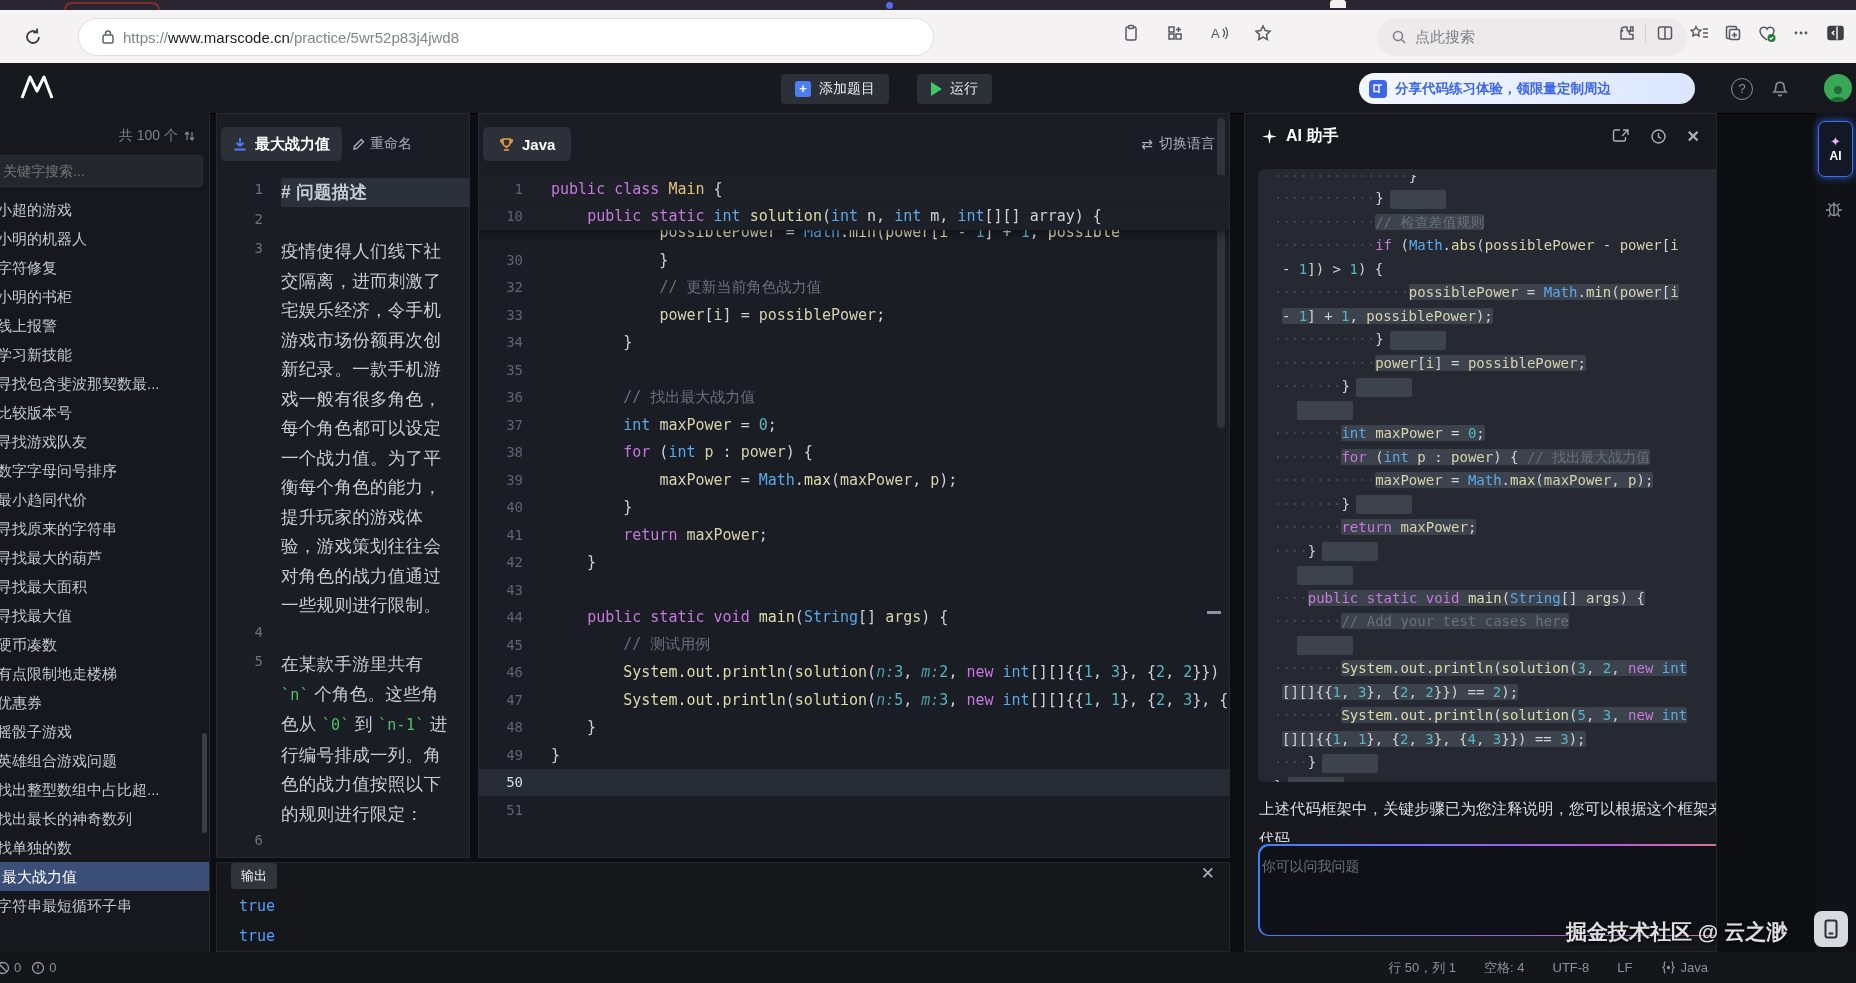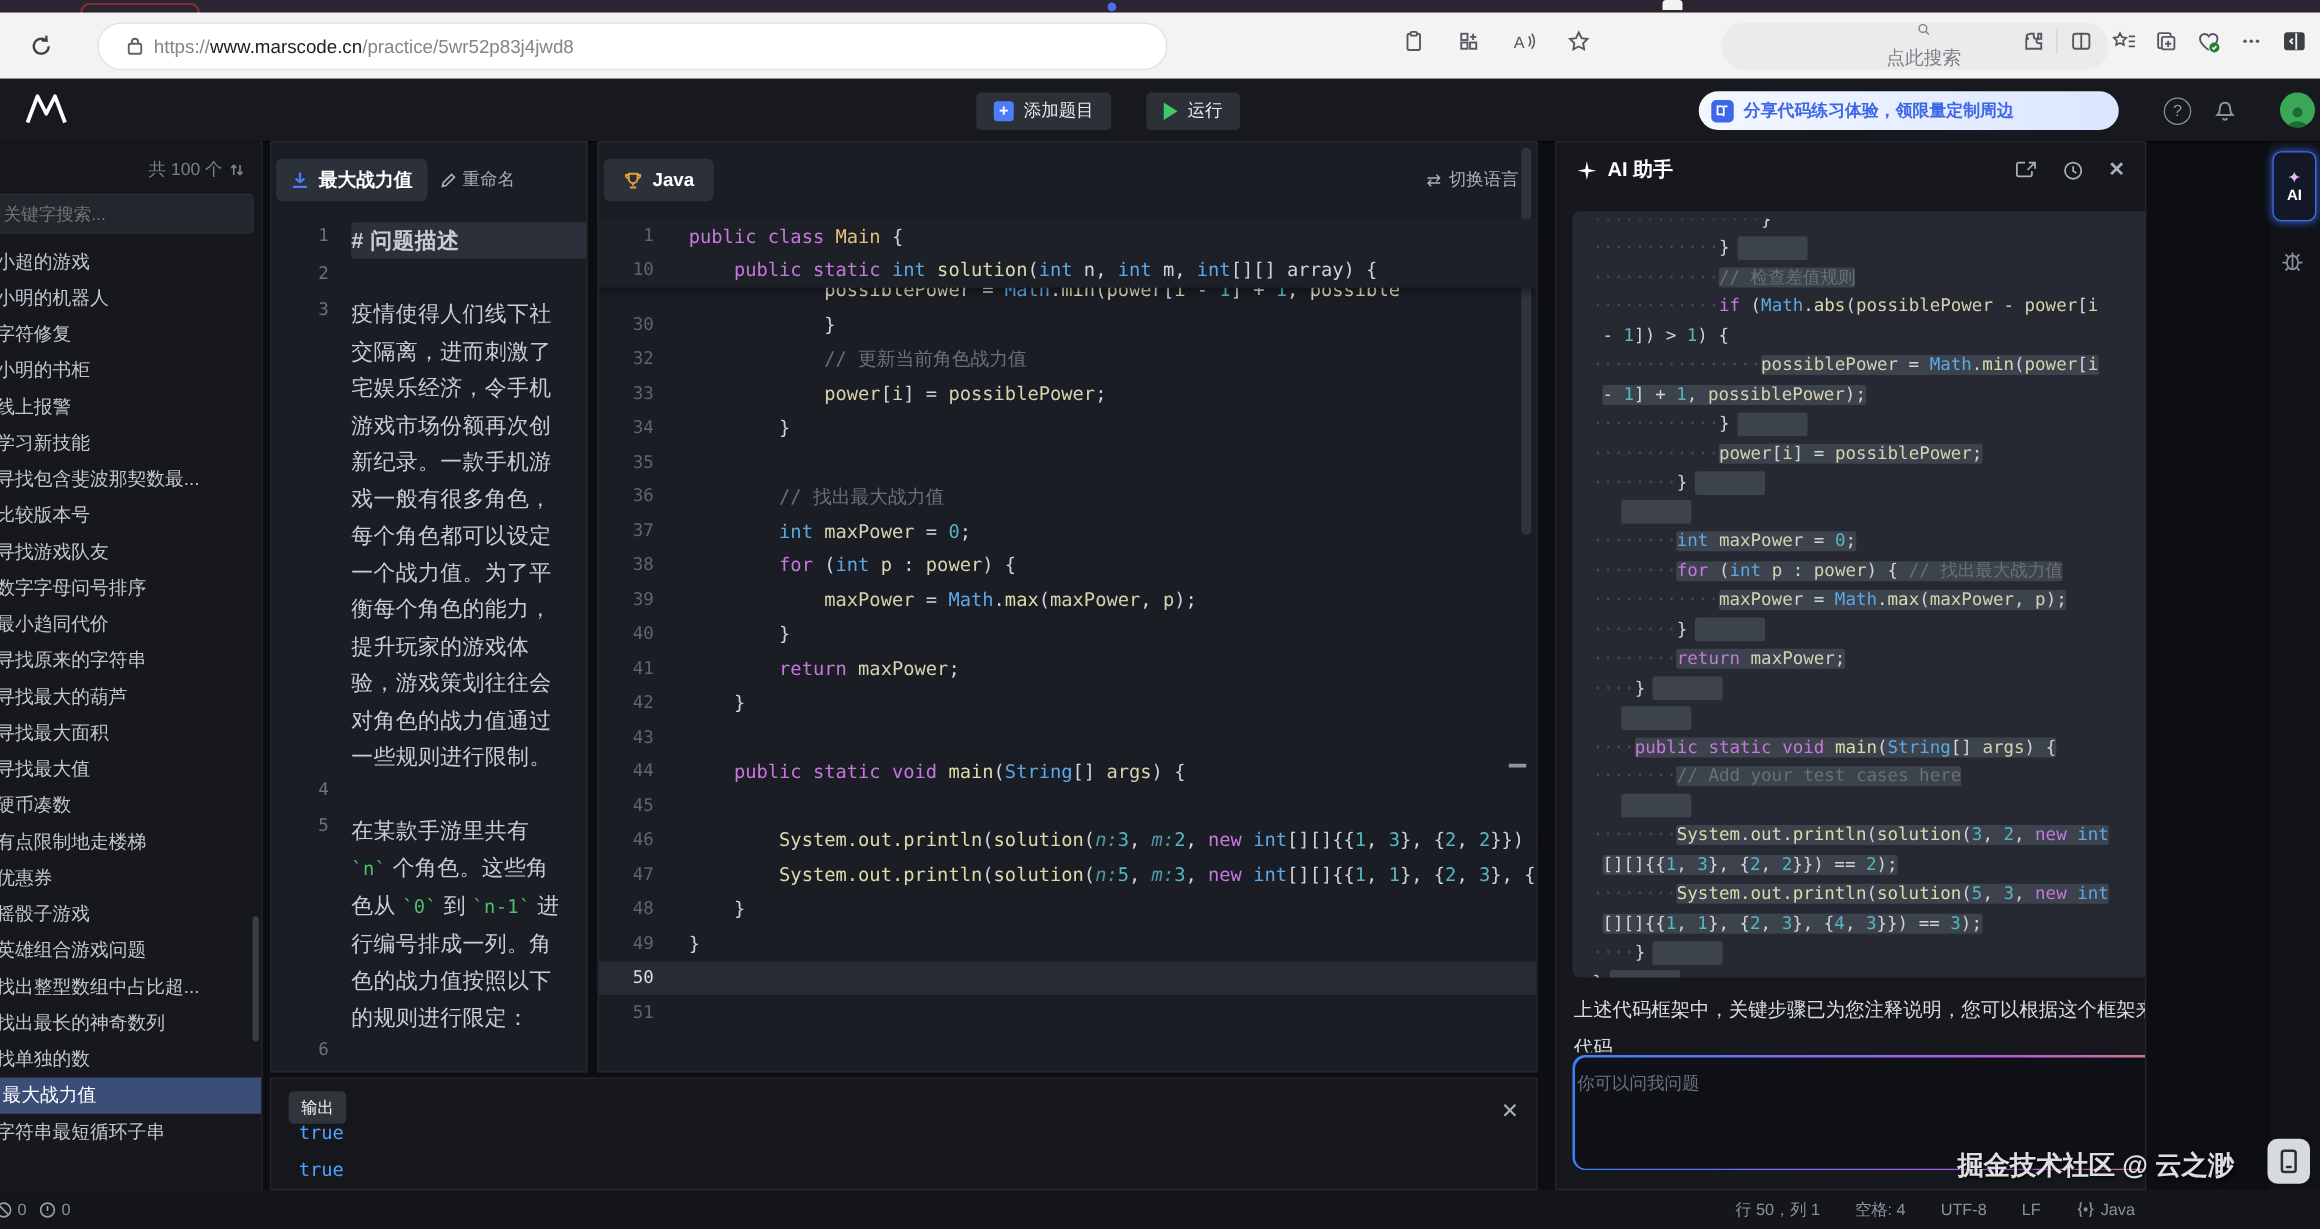--- a/index.html
+++ b/index.html
@@ -8,21 +8,21 @@
   
   .tabstrip{position:absolute;left:0;top:0;width:1856px;height:10px;background:#2a2530;}
   .tab-frag-red{position:absolute;left:64px;top:2px;width:92px;height:8px;border:2px solid #7e2f2f;border-bottom:none;border-radius:8px 8px 0 0;}
   .tab-frag-white{position:absolute;left:1330px;top:0;width:16px;height:8px;background:#f4f2f3;border-radius:3px 3px 0 0;}
   .tab-dot{position:absolute;left:886px;top:2px;width:7px;height:7px;border-radius:50%;background:#4f6bf0;}
   .btoolbar{position:absolute;left:0;top:10px;width:1856px;height:53px;background:#f5f2f3;display:flex;align-items:center;}
   .bicon{color:#55595f;display:flex;align-items:center;justify-content:center;width:30px;height:30px;flex:0 0 auto;}
   .urlpill{position:absolute;left:78px;top:8px;width:856px;height:38px;background:#ffffff;border:1px solid #e2dee0;border-radius:19px;display:flex;align-items:center;padding-left:22px;box-sizing:border-box;color:#5f6368;}
   .urlpill .scheme,.urlpill .path{color:#80868b;font-size:15px;}
   .urlpill .host{color:#202124;font-size:15px;}
-  .searchpill{position:absolute;left:1377px;top:8px;width:310px;height:38px;background:#edeaec;border-radius:19px;display:flex;align-items:center;padding-left:14px;box-sizing:border-box;color:#7c8087;font-size:15px;gap:8px;flex-direction:column;}
+  .searchpill{position:absolute;left:1377px;top:8px;width:310px;height:38px;background:#edeaec;border-radius:19px;display:flex;align-items:center;padding-left:14px;box-sizing:border-box;color:#7c8087;font-size:15px;gap:8px;}
   .br-right{position:absolute;right:6px;top:8px;display:flex;align-items:center;gap:4px;}
   .br-mid{position:absolute;left:1116px;top:8px;display:flex;align-items:center;gap:14px;}
   
   .appheader{position:absolute;left:0;top:63px;width:1856px;height:50px;background:#17191e;border-bottom:1px solid #000;}
   .logo{position:absolute;left:20px;top:10px;}
   .hbtn{position:absolute;top:11px;height:30px;background:#2c3037;border-radius:4px;display:flex;align-items:center;gap:8px;padding:0 14px;color:#e8eaee;font-size:14px;cursor:pointer;}
   .hbtn.add{left:781px;}
   .hbtn.run{left:917px;}
   .plusbox{width:16px;height:16px;border-radius:3px;background:#4e7ef7;color:#fff;font-size:13px;line-height:16px;text-align:center;font-weight:bold;}
   .playtri{width:0;height:0;border-left:11px solid #3fc968;border-top:7px solid transparent;border-bottom:7px solid transparent;}
@@ -69,21 +69,21 @@
   .clipline .crow{margin-top:-12px;justify-content:flex-end;}
   .escroll{position:absolute;right:4px;top:4px;width:8px;height:310px;background:#2e333c;border-radius:4px;}
   .eruler{position:absolute;right:8px;top:497px;width:14px;height:3px;background:#8f959e;}
   
   .tk-k{color:#c678dd;} .tk-b{color:#5ba9e8;} .tk-f{color:#dcdcaa;}
   .tk-v{color:#d6d2b0;} .tk-p{color:#cfd2d8;} .tk-n{color:#56b6c2;}
   .tk-c{color:#697078;} .tk-cl{color:#e5c07b;} .tk-h{color:#4f9aa8;font-style:italic;}
   .tk-d{color:#454b55;}
   
   .outpanel{position:absolute;left:216px;top:862px;width:1014px;height:90px;background:#15171b;border:1px solid #24272e;box-sizing:border-box;overflow:hidden;}
-  .outhead{display:flex;align-items:flex-end;height:36px;padding:0 14px;font-family:Liberation Serif, serif;}
+  .outhead{display:flex;align-items:flex-start;height:36px;padding:0 14px;font-family:Liberation Serif, serif;}
   .outtab{background:#30343b;border-radius:4px;color:#f0f2f5;font-size:13px;padding:4px 10px;cursor:pointer;}
   .outclose{margin-left:auto;color:#aab0ba;font-size:17px;cursor:pointer;}
   .outbody{padding-left:22px;font-family:"DejaVu Sans Mono",monospace;font-size:15px;color:#4da1ff;line-height:30px;margin-top:-8px;}
   
   .ai{position:absolute;left:1244px;top:113px;width:473px;height:839px;background:#16181d;border:1px solid #24272e;box-sizing:border-box;overflow:hidden;}
   .aihead{display:flex;align-items:center;height:44px;padding:0 16px;color:#fff;font-weight:bold;font-size:16px;gap:8px;}
   .aihead .spacer{flex:1;}
   .aiicon{color:#aab0ba;cursor:pointer;display:flex;align-items:center;}
   .aicard{position:absolute;left:13px;top:55px;width:526px;height:613px;background:#262931;border-radius:6px;overflow:hidden;padding:6px 0 0 16px;box-sizing:border-box;font-family:"DejaVu Sans Mono",monospace;font-size:14px;}
   .arow{height:23.5px;line-height:23.5px;white-space:pre;position:relative;}
@@ -373,21 +373,21 @@
         <div class="crow"><span class="ln">35</span><span class="code"></span></div>
         <div class="crow"><span class="ln">36</span><span class="code"><span class="tk-p">        </span><span class="tk-c">// 找出最大战力值</span></span></div>
         <div class="crow"><span class="ln">37</span><span class="code"><span class="tk-p">        </span><span class="tk-b">int</span><span class="tk-p"> </span><span class="tk-v">maxPower</span><span class="tk-p"> = </span><span class="tk-n">0</span><span class="tk-p">;</span></span></div>
         <div class="crow"><span class="ln">38</span><span class="code"><span class="tk-p">        </span><span class="tk-k">for</span><span class="tk-p"> (</span><span class="tk-b">int</span><span class="tk-p"> </span><span class="tk-v">p</span><span class="tk-p"> : </span><span class="tk-v">power</span><span class="tk-p">) {</span></span></div>
         <div class="crow"><span class="ln">39</span><span class="code"><span class="tk-p">            </span><span class="tk-v">maxPower</span><span class="tk-p"> = </span><span class="tk-b">Math</span><span class="tk-p">.</span><span class="tk-f">max</span><span class="tk-p">(</span><span class="tk-v">maxPower</span><span class="tk-p">, </span><span class="tk-v">p</span><span class="tk-p">);</span></span></div>
         <div class="crow"><span class="ln">40</span><span class="code"><span class="tk-p">        }</span></span></div>
         <div class="crow"><span class="ln">41</span><span class="code"><span class="tk-p">        </span><span class="tk-k">return</span><span class="tk-p"> </span><span class="tk-v">maxPower</span><span class="tk-p">;</span></span></div>
         <div class="crow"><span class="ln">42</span><span class="code"><span class="tk-p">    }</span></span></div>
         <div class="crow"><span class="ln">43</span><span class="code"></span></div>
         <div class="crow"><span class="ln">44</span><span class="code"><span class="tk-p">    </span><span class="tk-k">public</span><span class="tk-p"> </span><span class="tk-k">static</span><span class="tk-p"> </span><span class="tk-k">void</span><span class="tk-p"> </span><span class="tk-f">main</span><span class="tk-p">(</span><span class="tk-b">String</span><span class="tk-p">[] </span><span class="tk-v">args</span><span class="tk-p">) {</span></span></div>
-        <div class="crow"><span class="ln">45</span></div>
+        <div class="crow"><span class="ln">45</span><span class="code"><span class="tk-p">        </span><span class="tk-c">// 测试用例</span></span></div>
         <div class="crow"><span class="ln">46</span><span class="code"><span class="tk-p">        </span><span class="tk-f">System.out.println</span><span class="tk-p">(</span><span class="tk-f">solution</span><span class="tk-p">(</span><span class="tk-h">n:</span><span class="tk-n">3</span><span class="tk-p">, </span><span class="tk-h">m:</span><span class="tk-n">2</span><span class="tk-p">, </span><span class="tk-k">new</span><span class="tk-p"> </span><span class="tk-b">int</span><span class="tk-p">[][]{{</span><span class="tk-n">1</span><span class="tk-p">, </span><span class="tk-n">3</span><span class="tk-p">}, {</span><span class="tk-n">2</span><span class="tk-p">, </span><span class="tk-n">2</span><span class="tk-p">}}) == </span></span></div>
         <div class="crow"><span class="ln">47</span><span class="code"><span class="tk-p">        </span><span class="tk-f">System.out.println</span><span class="tk-p">(</span><span class="tk-f">solution</span><span class="tk-p">(</span><span class="tk-h">n:</span><span class="tk-n">5</span><span class="tk-p">, </span><span class="tk-h">m:</span><span class="tk-n">3</span><span class="tk-p">, </span><span class="tk-k">new</span><span class="tk-p"> </span><span class="tk-b">int</span><span class="tk-p">[][]{{</span><span class="tk-n">1</span><span class="tk-p">, </span><span class="tk-n">1</span><span class="tk-p">}, {</span><span class="tk-n">2</span><span class="tk-p">, </span><span class="tk-n">3</span><span class="tk-p">}, {</span></span></div>
         <div class="crow"><span class="ln">48</span><span class="code"><span class="tk-p">    }</span></span></div>
         <div class="crow"><span class="ln">49</span><span class="code"><span class="tk-p">}</span></span></div>
         <div class="crow cur"><span class="ln">50</span><span class="code"></span></div>
         <div class="crow"><span class="ln">51</span><span class="code"></span></div>
       </div>
     <div class="escroll"></div>
     <div class="eruler"></div>
   </div>

